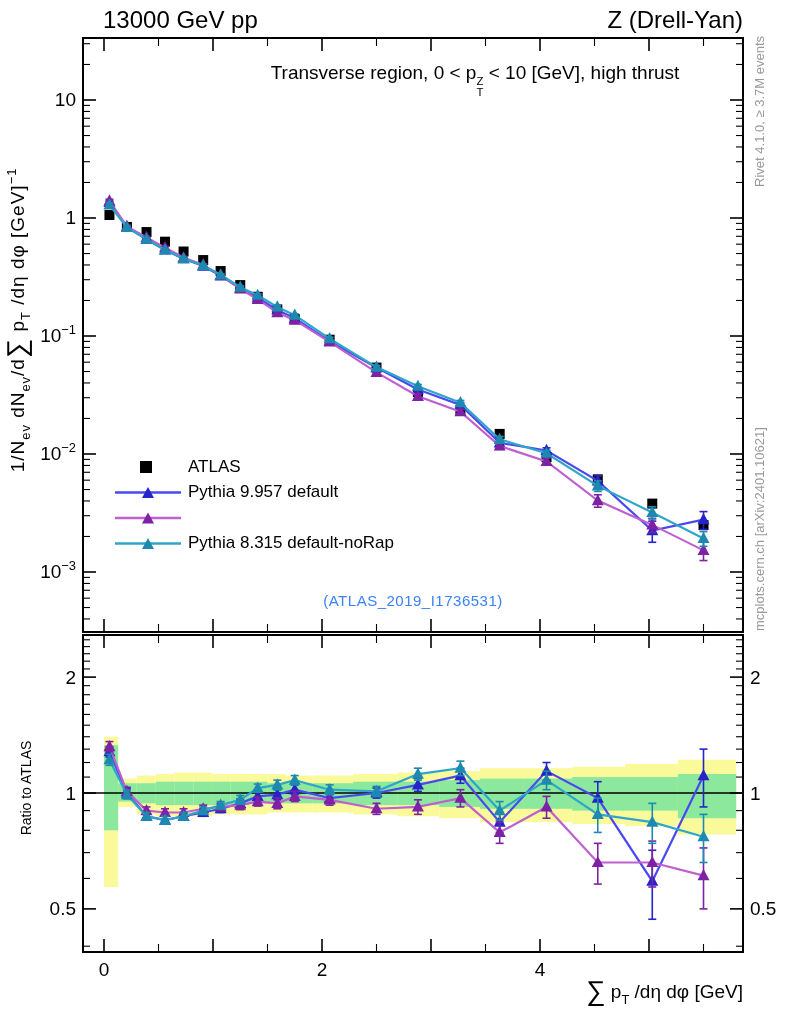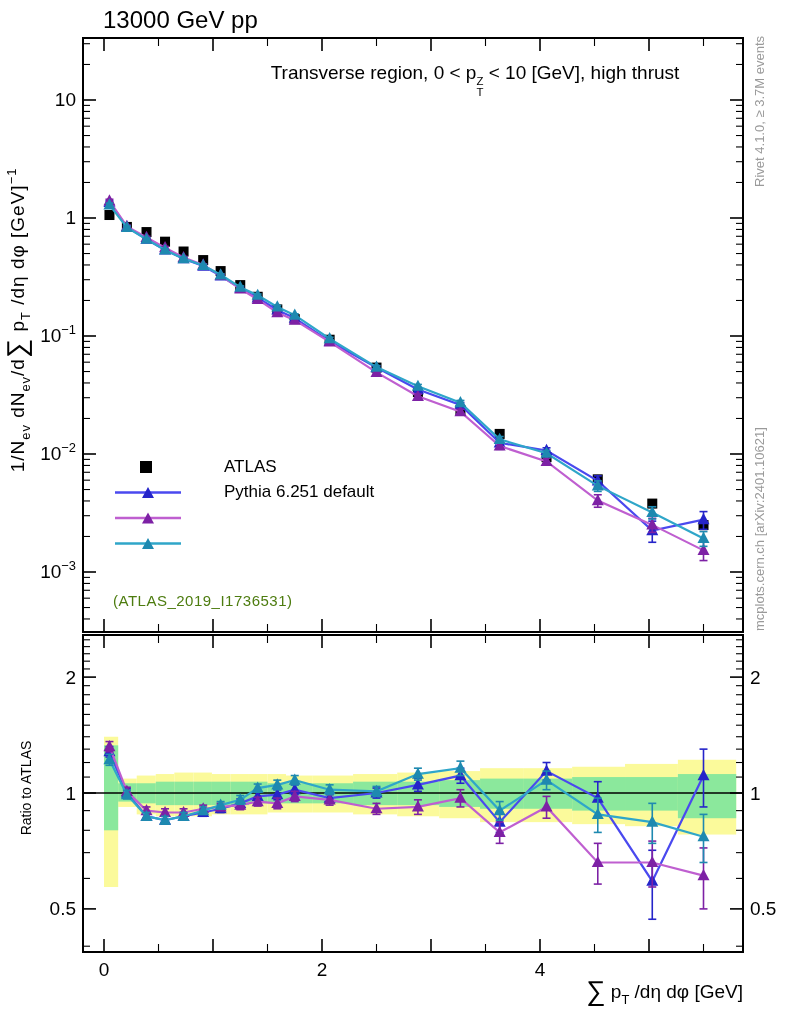--- a/index.html
+++ b/index.html
@@ -2,22 +2,22 @@
 <html><head>
 <meta charset="utf-8">
 <style>
   html,body{margin:0;padding:0;background:#fff;}
   .page{position:relative;width:786px;height:1024px;background:#fff;overflow:hidden;
         font-family:"Liberation Sans", sans-serif; color:#000;}
   .page svg{position:absolute;left:0;top:0;}
   .abs{position:absolute;white-space:nowrap;}
   .hdr{font-size:24px;}
   .plot-title{font-size:19px;text-align:center;}
-  .watermark{font-size:15px;color:#4d7c0f;text-align:left;letter-spacing:0.5px;}
-  .legend-label{font-size:17px;margin-left:36px;}
+  .watermark{font-size:15px;color:#3b82f6;text-align:center;letter-spacing:0.5px;}
+  .legend-label{font-size:17px;}
   .pstack{display:inline-flex;flex-direction:column;align-items:center;
           vertical-align:-0.50em;font-size:0.60em;line-height:0.95;}
   text{font-family:"Liberation Sans", sans-serif;}
 </style>
 </head>
 <body>
 
 <div class="page">
   <svg id="plot-svg" width="786" height="1024">
       <defs>
@@ -861,23 +861,25 @@
       <text transform="translate(76,578)" text-anchor="end" font-size="19" fill="#000"><tspan font-size="19" dy="0">10</tspan><tspan font-size="12.920000000000002" dy="-7.9799999999999995">−3</tspan></text>
       <text transform="translate(76,683.6034516693672)" text-anchor="end" font-size="19" fill="#000">2</text>
       <text transform="translate(750,683.6034516693672)" text-anchor="start" font-size="19" fill="#000">2</text>
       <text transform="translate(76,799.5)" text-anchor="end" font-size="19" fill="#000">1</text>
       <text transform="translate(750,799.5)" text-anchor="start" font-size="19" fill="#000">1</text>
       <text transform="translate(76,915.3965483306328)" text-anchor="end" font-size="19" fill="#000">0.5</text>
       <text transform="translate(750,915.3965483306328)" text-anchor="start" font-size="19" fill="#000">0.5</text>
     </svg>
 
   <div class="abs hdr" style="left:103px;top:6px;">13000 GeV pp</div>
+  <div class="abs hdr" style="left:443px;top:6px;width:300px;text-align:right;">Z (Drell-Yan)</div>
 
   <div class="abs plot-title" style="left:83px;top:62px;width:784px;">Transverse region, 0 &lt; p<span class="pstack">
         <span>Z</span>
         <span>T</span>
       </span> &lt; 10 [GeV], high thrust</div>
 
   <div class="abs watermark" style="left:113px;top:592px;width:600px;">(ATLAS_2019_I1736531)</div>
 
   <div class="abs legend-label" style="left:188px;top:457px;">ATLAS</div>
-  <div class="abs legend-label" style="left:188px;top:482px;">Pythia 6.251 default</div>
+  <div class="abs legend-label" style="left:188px;top:482px;">Pythia 9.957 default</div>
+  <div class="abs legend-label" style="left:188px;top:533px;">Pythia 8.315 default-noRap</div>
 </div>
 
 </body></html>

